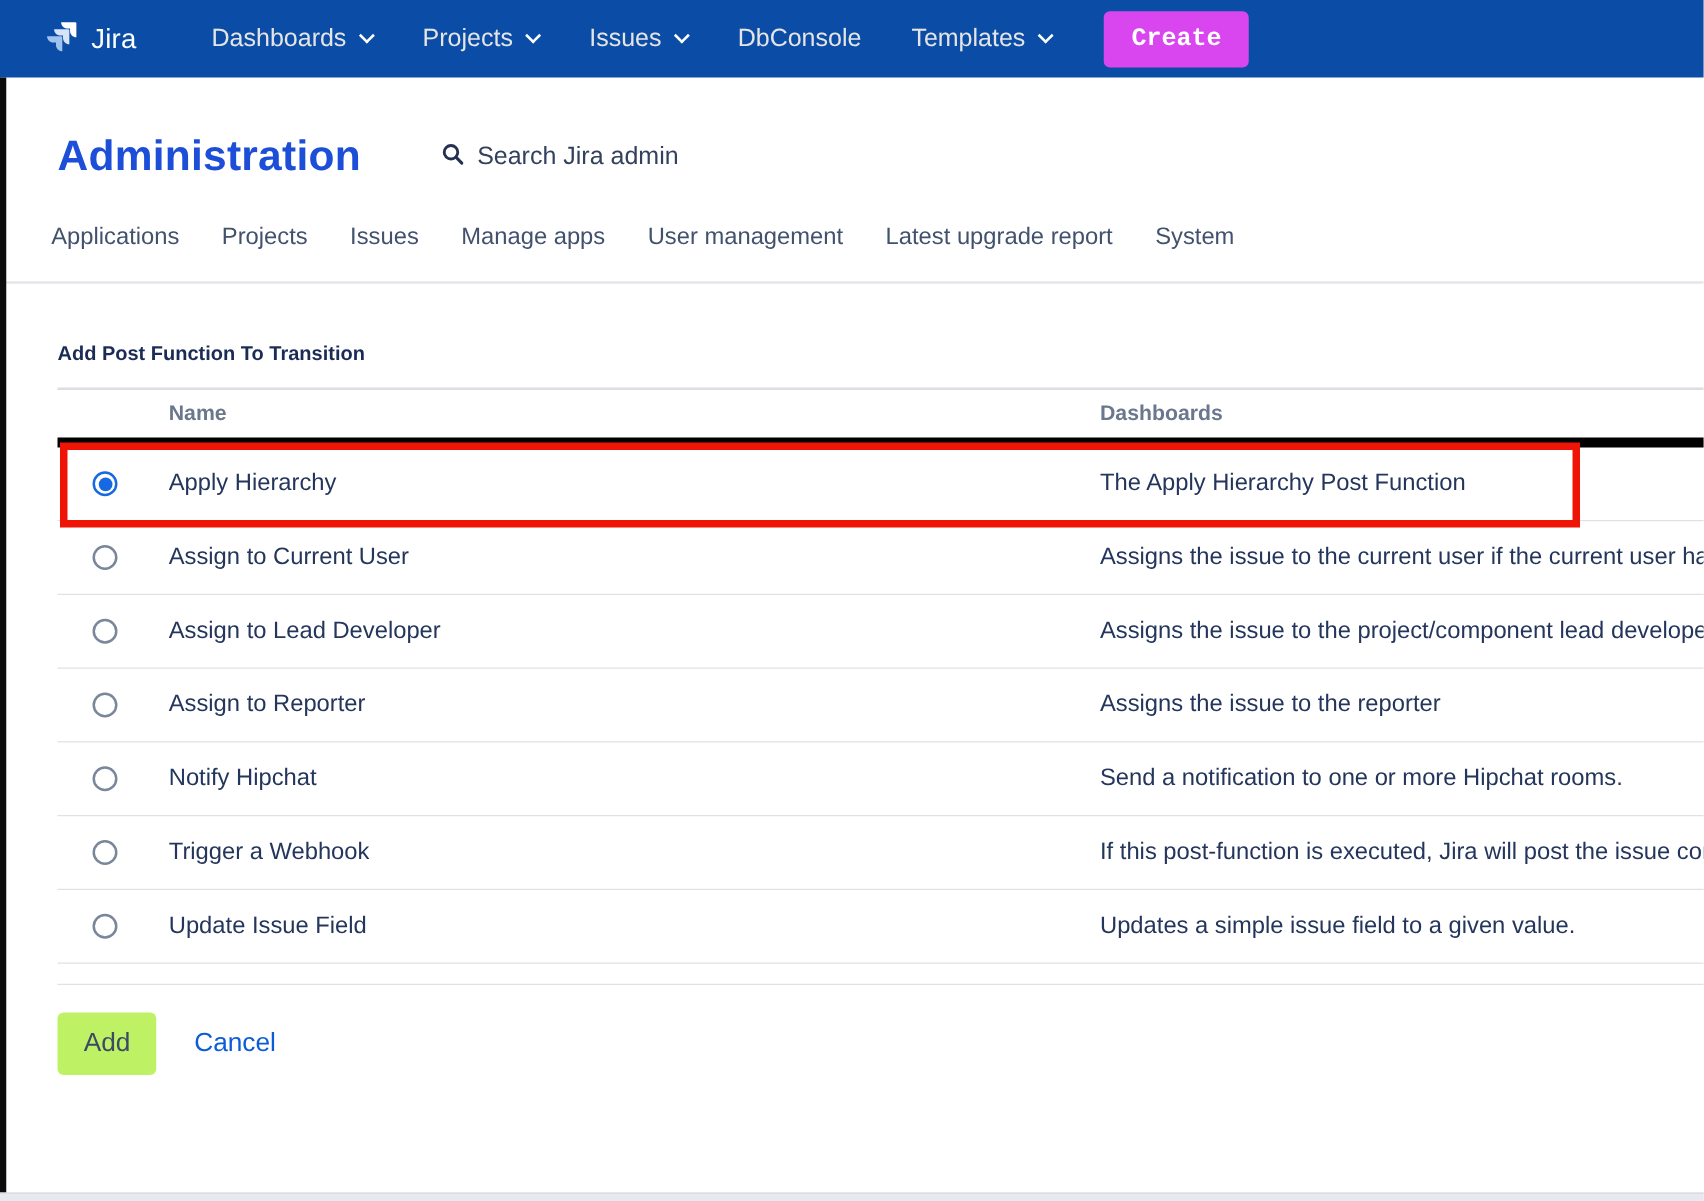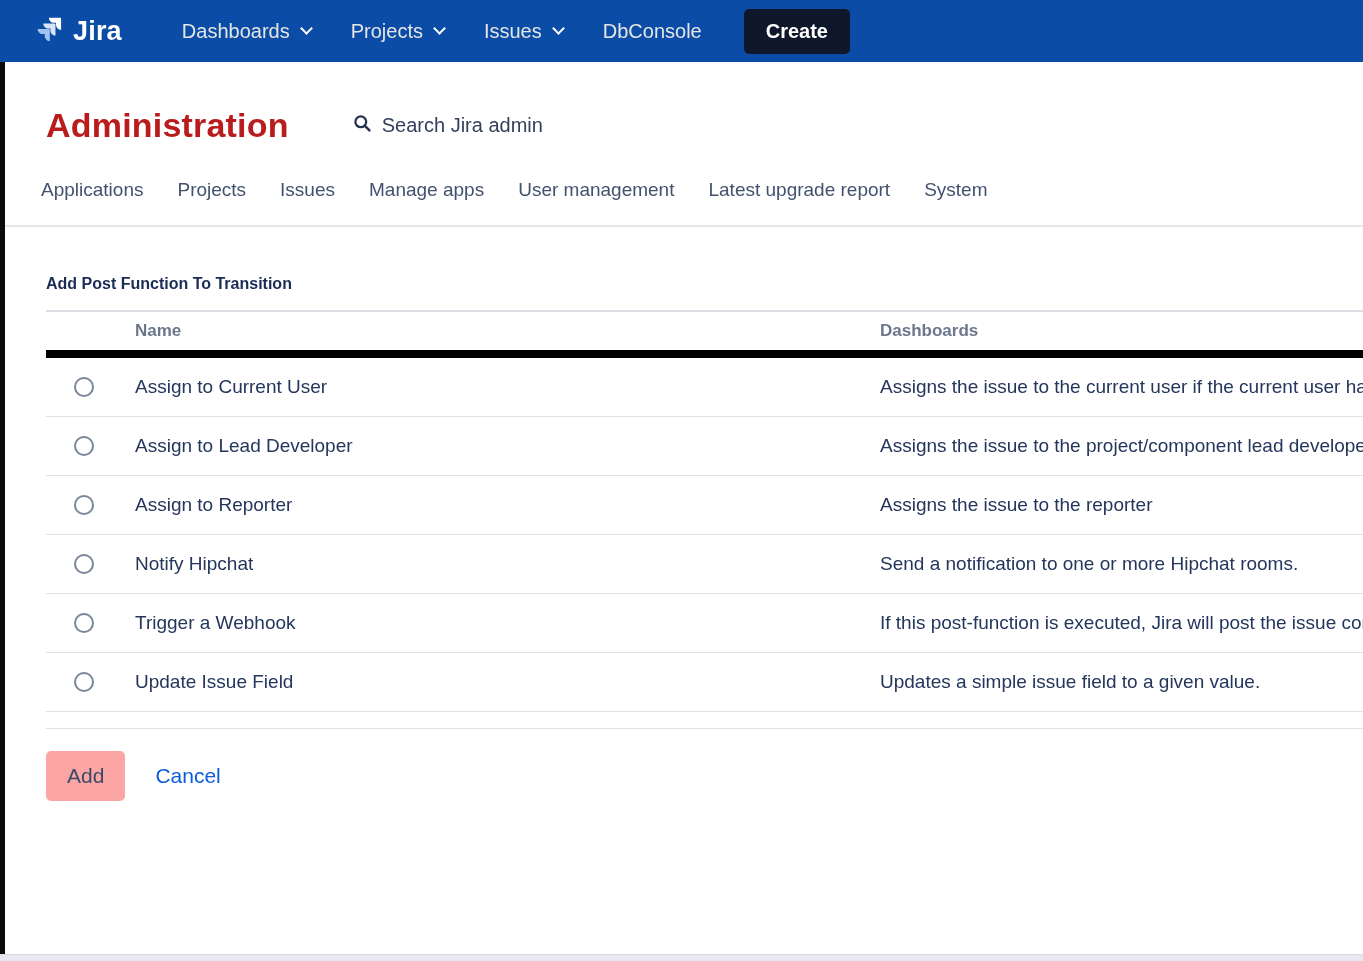--- a/index.html
+++ b/index.html
@@ -3,38 +3,38 @@
 <meta charset="utf-8">
 <style>
   * { margin:0; padding:0; box-sizing:border-box; }
   html,body { width:1363px; height:961px; overflow:hidden; background:#fff;
               font-family:"Liberation Sans", sans-serif; }
 
   
   .topnav { height:62px; background:#0B4DA6; display:flex; align-items:center;
             padding:0 0 0 34px; position:relative; }
   .logo { display:flex; align-items:center; gap:9px; margin-right:40px; }
-  .logo-text { color:#fff; font-size:27px; font-weight:700; letter-spacing:.2px; }
+  .logo-text { color:#fff; font-size:22px; font-weight:400; letter-spacing:.2px; }
   .nav-items { display:flex; align-items:center; }
   .nav-item { display:flex; align-items:center; color:#e5e5e5; font-size:20px;
               padding:0 20px; height:62px; cursor:pointer; }
   .chev { width:9px; height:9px; border-right:2.6px solid #fff; border-bottom:2.6px solid #fff;
           display:inline-block; transform:rotate(45deg); margin-left:12px; margin-top:-6px; }
-  .create-btn { margin-left:22px; background:#0f172a; color:#fff; font-size:20px; font-weight:700;
+  .create-btn { margin-left:22px; background:#d946ef; color:#fff; font-size:20px; font-weight:700;
                 border:none; border-radius:5px; padding:11px 22px; cursor:pointer;
-                font-family:Liberation Sans, sans-serif; }
+                font-family:Liberation Mono, monospace; }
 
   
   .left-strip { position:absolute; left:0; top:62px; width:5px; height:893px; background:#0b0b0b; z-index:5; }
   .bottom-bar { position:absolute; left:0; bottom:0; width:1363px; height:7px; background:#E8E8F0;
                 border-top:1px solid #d9d9e2; z-index:6; }
 
   
   .admin-header { display:flex; align-items:center; padding:44px 0 0 46px; }
-  .admin-title { font-size:34px; font-weight:700; color:#b91c1c; letter-spacing:.2px; }
+  .admin-title { font-size:34px; font-weight:700; color:#1d4ed8; letter-spacing:.2px; }
   .admin-search { display:flex; align-items:center; gap:10px; margin-left:64px; cursor:pointer; }
   .admin-search-label { font-size:20px; color:#33415E; }
 
   
   .admin-tabs { display:flex; align-items:flex-end; padding:34px 0 0 24px;
                 border-bottom:2px solid #E4E6EA; }
   .admin-tab { font-size:19px; color:#42526E; padding:0 17px 24px 17px; cursor:pointer; white-space:nowrap; }
 
   
   .content { padding:48px 0 0 0; }
@@ -55,21 +55,21 @@
   .radio.checked::after { content:""; width:11px; height:11px; border-radius:50%; background:#1668E3; }
   .cell-name { width:745px; font-size:19px; color:#24365C; }
   .cell-desc { flex:1; font-size:19px; color:#24365C; white-space:nowrap; overflow:hidden; }
 
   .pf-row.highlighted .hl-box { display:block; }
   .hl-box { display:none; position:absolute; left:2px; top:-4px; width:1216px; height:68px;
             border:6px solid #EE1506; pointer-events:none; z-index:4; }
 
   .actions-divider { margin:16px 0 0 46px; border-top:1px solid #DFE1E6; }
   .actions { display:flex; align-items:center; margin:22px 0 0 46px; gap:30px; }
-  .add-btn { background:#fca5a5; color:#3C4A66; border:none; border-radius:5px; font-size:21px;
+  .add-btn { background:#bef264; color:#3C4A66; border:none; border-radius:5px; font-size:21px;
              padding:13px 21px; cursor:pointer; font-family:"Liberation Sans", sans-serif; }
   .cancel-link { color:#0B5CD7; font-size:21px; text-decoration:none; cursor:pointer; }
 </style>
 </head>
 <body>
 
 <div class="topnav">
   <div class="logo">
     <span>
       <svg width="30" height="30" viewBox="0 0 32 32">
@@ -94,20 +94,24 @@
   <div class="nav-item">
     <span>Issues</span>
     <span class="chev"></span>
   </div>
 
   <div class="nav-item">
     <span>DbConsole</span>
 
   </div>
 
+  <div class="nav-item">
+    <span>Templates</span>
+    <span class="chev"></span>
+  </div>
 </div>
   <button class="create-btn">Create</button>
 </div>
 
 <div class="left-strip"></div>
 <div class="bottom-bar"></div>
 
 <div class="admin-header">
   <span class="admin-title">Administration</span>
   <div class="admin-search">
@@ -139,20 +143,28 @@
 
 <div class="content">
   <h2 class="page-heading">Add Post Function To Transition</h2>
 
   <div class="pf-table">
     <div class="pf-head">
       <span class="col-name">Name</span>
       <span class="col-desc">Dashboards</span>
     </div>
     <div>
+  <div class="pf-row highlighted">
+    <div class="hl-box"></div>
+    <div class="cell-radio">
+      <span class="radio checked"></span>
+    </div>
+    <span class="cell-name">Apply Hierarchy</span>
+    <span class="cell-desc">The Apply Hierarchy Post Function</span>
+  </div>
 
   <div class="pf-row">
 
     <div class="cell-radio">
       <span class="radio"></span>
     </div>
     <span class="cell-name">Assign to Current User</span>
     <span class="cell-desc">Assigns the issue to the current user if the current user has the 'Assign Issue' permission.</span>
   </div>
 

